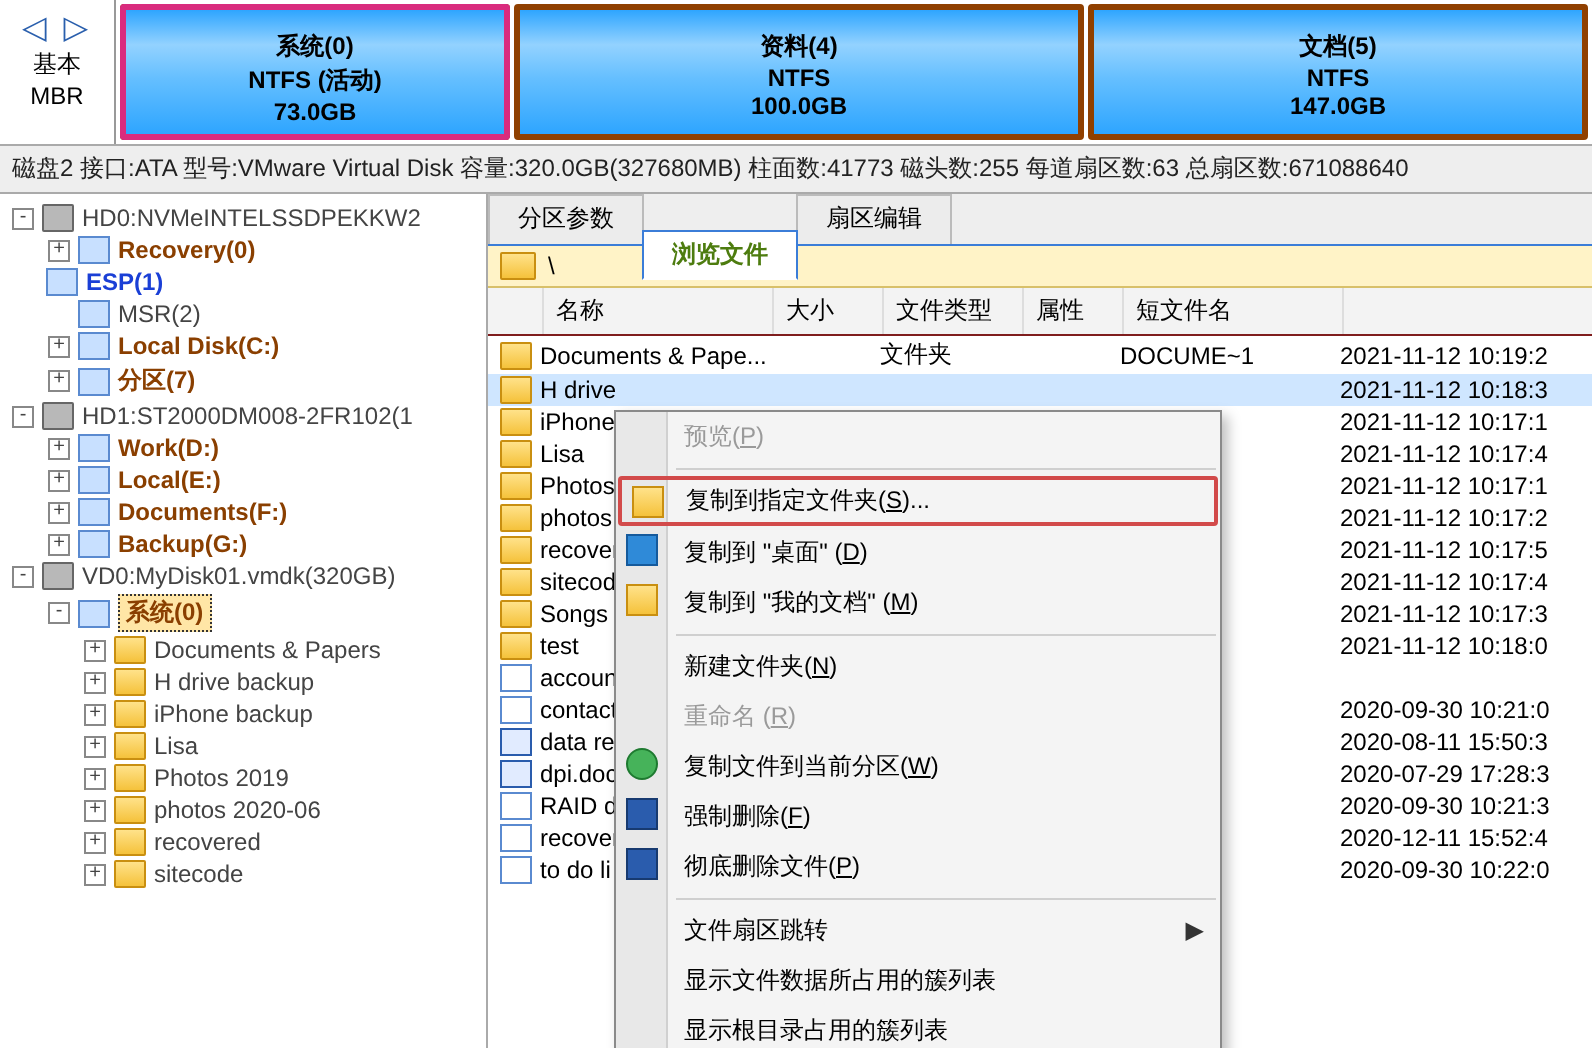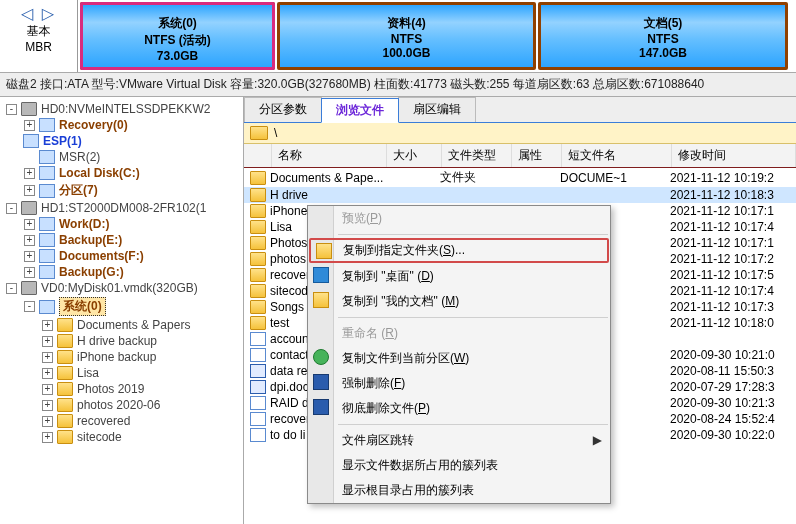--- a/index.html
+++ b/index.html
@@ -19,21 +19,21 @@
 .ic.hd{background:#b8b8b8;border:1px solid #666;border-radius:1px;}
 .ic.vol{background:#c8e0ff;border:1px solid #5a8ad0;}
 .ic.fl{background:linear-gradient(180deg,#ffe28a,#f5c23b);border:1px solid #c98f10;border-radius:1px;}
 .tree .lbl{color:#444;}
 .tree .blue{color:#1a3fd6;font-weight:bold;}
 .tree .brown{color:#8a3f00;font-weight:bold;}
 .tree .sel{background:#ffe6a6;border:1px dotted #333;padding:0 3px;}
 .right{flex:1;display:flex;flex-direction:column;background:#fff;}
 .tabs{display:flex;border-bottom:1px solid #3b7dd8;background:#eee;}
 .tab{padding:3px 14px;border:1px solid #bbb;border-bottom:none;background:#ececec;margin-right:-1px;}
-.tab.act{background:#fff;border:1px solid #3b7dd8;border-bottom:1px solid #fff;position:relative;top:1px;color:#6d28d9;font-weight:bold;}
+.tab.act{background:#fff;border:1px solid #3b7dd8;border-bottom:1px solid #fff;position:relative;top:18px;color:#4d7c0f;font-weight:bold;}
 .path{background:#fff3c7;padding:3px 6px;border-bottom:1px solid #d8c06a;display:flex;align-items:center;}
 .path .fl{width:18px;height:14px;margin-right:6px;}
 .cols{display:flex;background:#f3f3f3;border-bottom:1px solid #7f1d1d;}
 .cols div{padding:3px 6px;border-right:1px solid #ddd;}
 .files{flex:1;overflow:hidden;position:relative;}
 .row{display:flex;align-items:center;padding:1px 0;}
 .row.sel{background:#cfe6ff;}
 .row .ic{width:16px;height:14px;margin:0 4px 0 6px;}
 .row .doc{background:#fff;border:1px solid #5a8ad0;}
 .row .doc.w{border-color:#2a5cad;background:#e1ebff;}
@@ -66,21 +66,21 @@
     <div class="arrows">◁ ▷</div>
     <div>基本</div>
     <div>MBR</div>
   </div>
   <div class="parts" id="parts">
       <div class="part sel" style="width: 195px;">
         <div><b>系统(0)</b></div>
         <div><b>NTFS (活动)</b></div>
         <div><b>73.0GB</b></div>
       </div>
-      <div class="part" style="width: 259px; font-weight: bold;">
+      <div class="part" style="width: 285px; font-weight: bold;">
         <div><b>资料(4)</b></div>
         <div><b>NTFS</b></div>
         <div><b>100.0GB</b></div>
       </div>
       <div class="part" style="width: 250px;">
         <div><b>文档(5)</b></div>
         <div><b>NTFS</b></div>
         <div><b>147.0GB</b></div>
       </div>
     </div>
@@ -126,21 +126,21 @@
         <span class="lbl ">HD1:ST2000DM008-2FR102(1</span>
       </div>
       <div class="node" style="padding-left: 24px;">
         <span class="tog">+</span>
         <span class="ic vol"></span>
         <span class="lbl brown">Work(D:)</span>
       </div>
       <div class="node" style="padding-left: 24px;">
         <span class="tog">+</span>
         <span class="ic vol"></span>
-        <span class="lbl brown">Backup(E:)</span>
+        <span class="lbl brown">Local(E:)</span>
       </div>
       <div class="node" style="padding-left: 24px;">
         <span class="tog">+</span>
         <span class="ic vol"></span>
         <span class="lbl brown">Documents(F:)</span>
       </div>
       <div class="node" style="padding-left: 24px;">
         <span class="tog">+</span>
         <span class="ic vol"></span>
         <span class="lbl brown">Backup(G:)</span>
@@ -206,21 +206,20 @@
       <span class="ic fl"></span>
       <span>\</span>
     </div>
     <div class="cols">
       <div style="width:28px"></div>
       <div class="c-name">名称</div>
       <div class="c-size">大小</div>
       <div class="c-type">文件类型</div>
       <div class="c-attr">属性</div>
       <div class="c-short">短文件名</div>
-      <div class="c-mtime">修改时间</div>
     </div>
     <div class="files" id="files">
         <div class="row">
           <span class="ic fl"></span>
           <span class="c-name">Documents &amp; Pape...</span>
           <span class="c-size"></span>
           <span class="c-type">文件夹</span>
           <span class="c-attr"></span>
           <span class="c-short">DOCUME~1</span>
           <span class="c-mtime">2021-11-12 10:19:2</span>
@@ -350,21 +349,21 @@
           <span class="c-short">DA~1.</span>
           <span class="c-mtime">2020-09-30 10:21:3</span>
         </div>
         <div class="row">
           <span class="ic doc"></span>
           <span class="c-name">recover</span>
           <span class="c-size"></span>
           <span class="c-type"></span>
           <span class="c-attr"></span>
           <span class="c-short">MI~1.</span>
-          <span class="c-mtime">2020-08-24 15:52:4</span>
+          <span class="c-mtime">2020-12-11 15:52:4</span>
         </div>
         <div class="row">
           <span class="ic doc"></span>
           <span class="c-name">to do li</span>
           <span class="c-size"></span>
           <span class="c-type"></span>
           <span class="c-attr"></span>
           <span class="c-short">DLI~1.</span>
           <span class="c-mtime">2020-09-30 10:22:0</span>
         </div>
@@ -373,20 +372,21 @@
 </div>
 
 <div class="menu" id="menu">
   <div class="istrip"></div>
 <div class="mi dis"><span>预览(<u>P</u>)</span></div>
     <div class="sep"></div>
     <div class="mi hl"><span class="mic folder"></span><span>复制到指定文件夹(<u>S</u>)...</span></div>
     <div class="mi"><span class="mic desk"></span><span>复制到 "桌面"  (<u>D</u>)</span></div>
     <div class="mi"><span class="mic folder"></span><span>复制到 "我的文档"  (<u>M</u>)</span></div>
     <div class="sep"></div>
+    <div class="mi"><span>新建文件夹(<u>N</u>)</span></div>
     <div class="mi dis"><span>重命名 (<u>R</u>)</span></div>
     <div class="mi"><span class="mic disk"></span><span>复制文件到当前分区(<u>W</u>)</span></div>
     <div class="mi"><span class="mic word"></span><span>强制删除(<u>F</u>)</span></div>
     <div class="mi"><span class="mic word"></span><span>彻底删除文件(<u>P</u>)</span></div>
     <div class="sep"></div>
     <div class="mi"><span>文件扇区跳转</span><span class="arrow">▶</span></div>
     <div class="mi"><span>显示文件数据所占用的簇列表</span></div>
     <div class="mi"><span>显示根目录占用的簇列表</span></div>
   </div>
 

